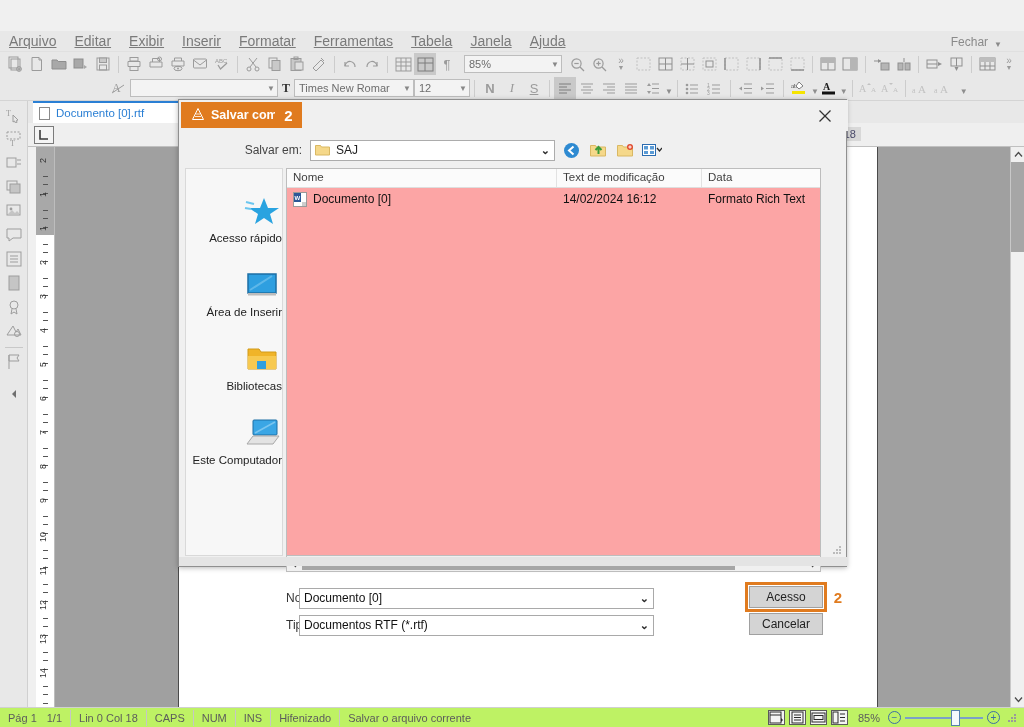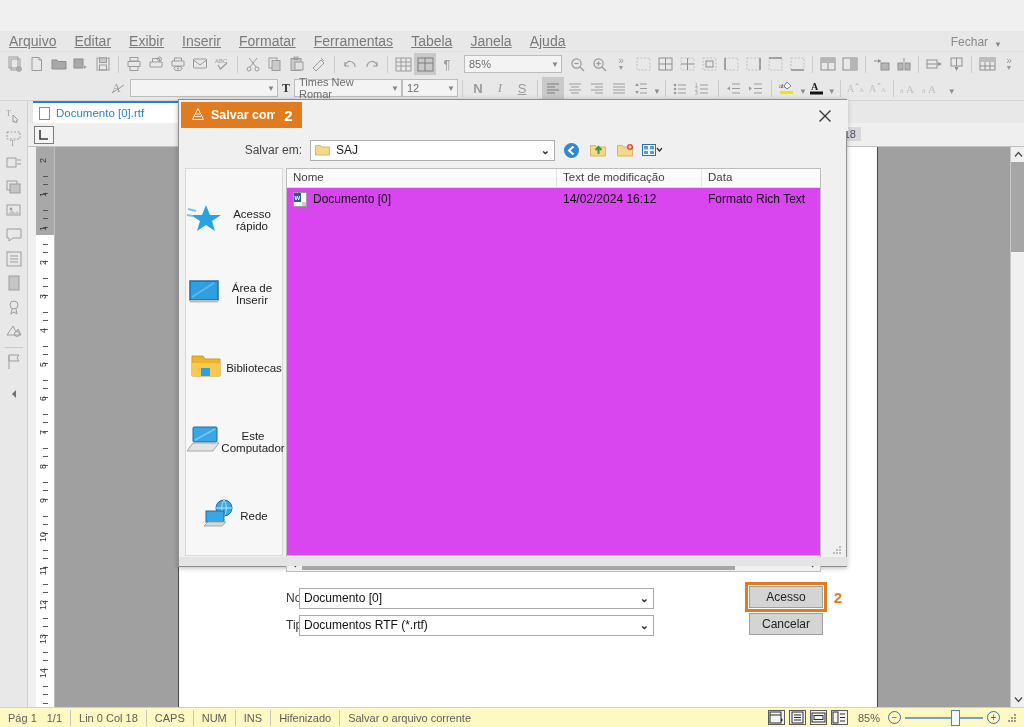--- a/index.html
+++ b/index.html
@@ -53,21 +53,21 @@
           color:#9b9b9b; font-size:13px; position:relative; }
   .sep { width:1px; height:17px; background:#cccccc; margin:0 4px; }
   .combo {
     height:18px; border:1px solid #bdbdbd; background:#f3f3f3;
     display:flex; align-items:center; padding:0 2px 0 4px; color:#6d6d6d;
     font-size:11px; position:relative;
   }
   .combo .cv { margin-left:auto; font-size:8px; color:#888; padding-left:4px;}
   .combo.zoom { width:98px; }
   .combo.style { width:148px; }
-  .combo.font { width:108px; }
+  .combo.font { width:120px; }
   .combo.size { width:56px; }
   .tbl-hl { background:#c9c9c9; }
   .dd-arrow { font-size:8px; color:#8e8e8e; margin-left:1px; position:relative; top:3px;}
 
   
   .lefttb {
     position:absolute; left:0; top:101px; width:28px; height:626px;
     background:#e8e8e8; border-right:1px solid #d0d0d0;
     display:flex; flex-direction:column; align-items:center; padding-top:3px;
   }
@@ -127,21 +127,21 @@
   .vs-up, .vs-down {
     position:absolute; left:0; width:14px; height:15px; background:#f0f0f0;
     display:flex; align-items:center; justify-content:center; font-size:8px; color:#606060;
   }
   .vs-up { top:0; } .vs-down { bottom:0; }
   .vs-thumb { position:absolute; left:0; top:15px; width:14px; height:90px; background:#a6a6a6; }
 
   
   .statusbar {
     position:absolute; left:0; bottom:0; width:1024px; height:20px;
-    background:#fef9c3; border-top:1px solid #d0d0d0;
+    background:#bef264; border-top:1px solid #d0d0d0;
     display:flex; align-items:center; font-size:11px; color:#5c5c5c;
   }
   .sb-cell { padding:0 8px; height:16px; display:flex; align-items:center;
              border-right:1px solid #c6c6c6; }
   .sb-cell.noborder { border-right:none; }
   .sb-right { margin-left:auto; display:flex; align-items:center; padding-right:6px;}
   .sb-vbtn { width:17px; height:15px; border:1px solid #5a5a5a; margin-right:4px;
              background:#f4f4f4; position:relative; }
   .zoomval { margin:0 8px 0 6px; font-size:11px; color:#5c5c5c;}
   .zcircle { width:13px; height:13px; border-radius:50%; border:1.5px solid #3c6ea5;
@@ -189,28 +189,28 @@
   }
   .folder-ico { width:15px; height:12px; margin-right:6px; position:relative; }
   .path-combo .cv { margin-left:auto; font-size:11px; color:#2b2b2b; font-weight:bold;}
   .nav-ico { width:22px; height:21px; margin-left:5px; display:flex; align-items:center; justify-content:center;}
 
   .places {
     position:absolute; left:6px; top:68px; width:98px; height:388px;
     background:#f7f7f7; border:1px solid #d9d9d9;
     display:flex; flex-direction:column; align-items:center; padding-top:12px;
   }
-  .place { width:96px; height:74px; display:flex; flex-direction:row;
-           align-items:center; justify-content:center; }
+  .place { width:96px; height:74px; display:flex; flex-direction:column;
+           align-items:flex-end; justify-content:center; }
   .place .pico { width:40px; height:36px; display:flex; align-items:center; justify-content:center;}
   .place .plabel { font-size:11.5px; color:#222; margin-top:3px; text-align:center; }
 
   .filelist {
     position:absolute; left:107px; top:68px; width:535px; height:388px;
-    background:#d946ef; border:1px solid #bdbdbd;
+    background:#fca5a5; border:1px solid #bdbdbd;
   }
   .fl-head { display:flex; height:19px; background:#fbfbfb; border-bottom:1px solid #dedede; }
   .fl-th { font-size:11.5px; color:#3f3f3f; padding:2px 0 0 6px; border-right:1px solid #e2e2e2; }
   .fl-th.c0 { width:270px; }
   .fl-th.c1 { width:145px; }
   .fl-th.c2 { width:118px; border-right:none; }
   .fl-row { display:flex; height:22px; align-items:center; }
   .fl-td { font-size:12px; color:#111; padding-left:6px; display:flex; align-items:center; }
   .fl-td.c0 { width:270px; }
   .fl-td.c1 { width:145px; }
@@ -981,31 +981,20 @@
       <div class="place">
         <span class="pico">
           <svg width="38" height="30" viewBox="0 0 38 30">
               <rect x="10" y="2" width="24" height="15" rx="1" fill="#3aa6e5" stroke="#1d6fa5"></rect>
               <path d="M12 15l20-11" stroke="#a5dbf7" stroke-width="1.5" opacity=".6"></path>
               <path d="M4 26l6-8h26l-6 8z" fill="#e3e3e3" stroke="#a8a8a8"></path>
             </svg>
         </span>
         <span class="plabel">Este Computador</span>
       </div>
-      <div class="place">
-        <span class="pico">
-          <svg width="36" height="30" viewBox="0 0 36 30">
-              <circle cx="22" cy="9" r="8" fill="#3aa6e5" stroke="#1d6fa5"></circle>
-              <path d="M14 9h16M22 1c3 4 3 12 0 16M22 1c-3 4-3 12 0 16" fill="none" stroke="#bfe5f7" stroke-width="1"></path>
-              <rect x="4" y="12" width="18" height="11" fill="#3aa6e5" stroke="#1d6fa5"></rect>
-              <path d="M2 27l4-4h18l-4 4z" fill="#d8d8d8" stroke="#a8a8a8"></path>
-            </svg>
-        </span>
-        <span class="plabel">Rede</span>
-      </div>
     </div>
 
     <div class="filelist">
       <div class="fl-head">
         <div class="fl-th c0">Nome</div>
         <div class="fl-th c1">Text de modificação</div>
         <div class="fl-th c2">Data</div>
       </div>
       <div class="fl-row">
         <div class="fl-td c0">

